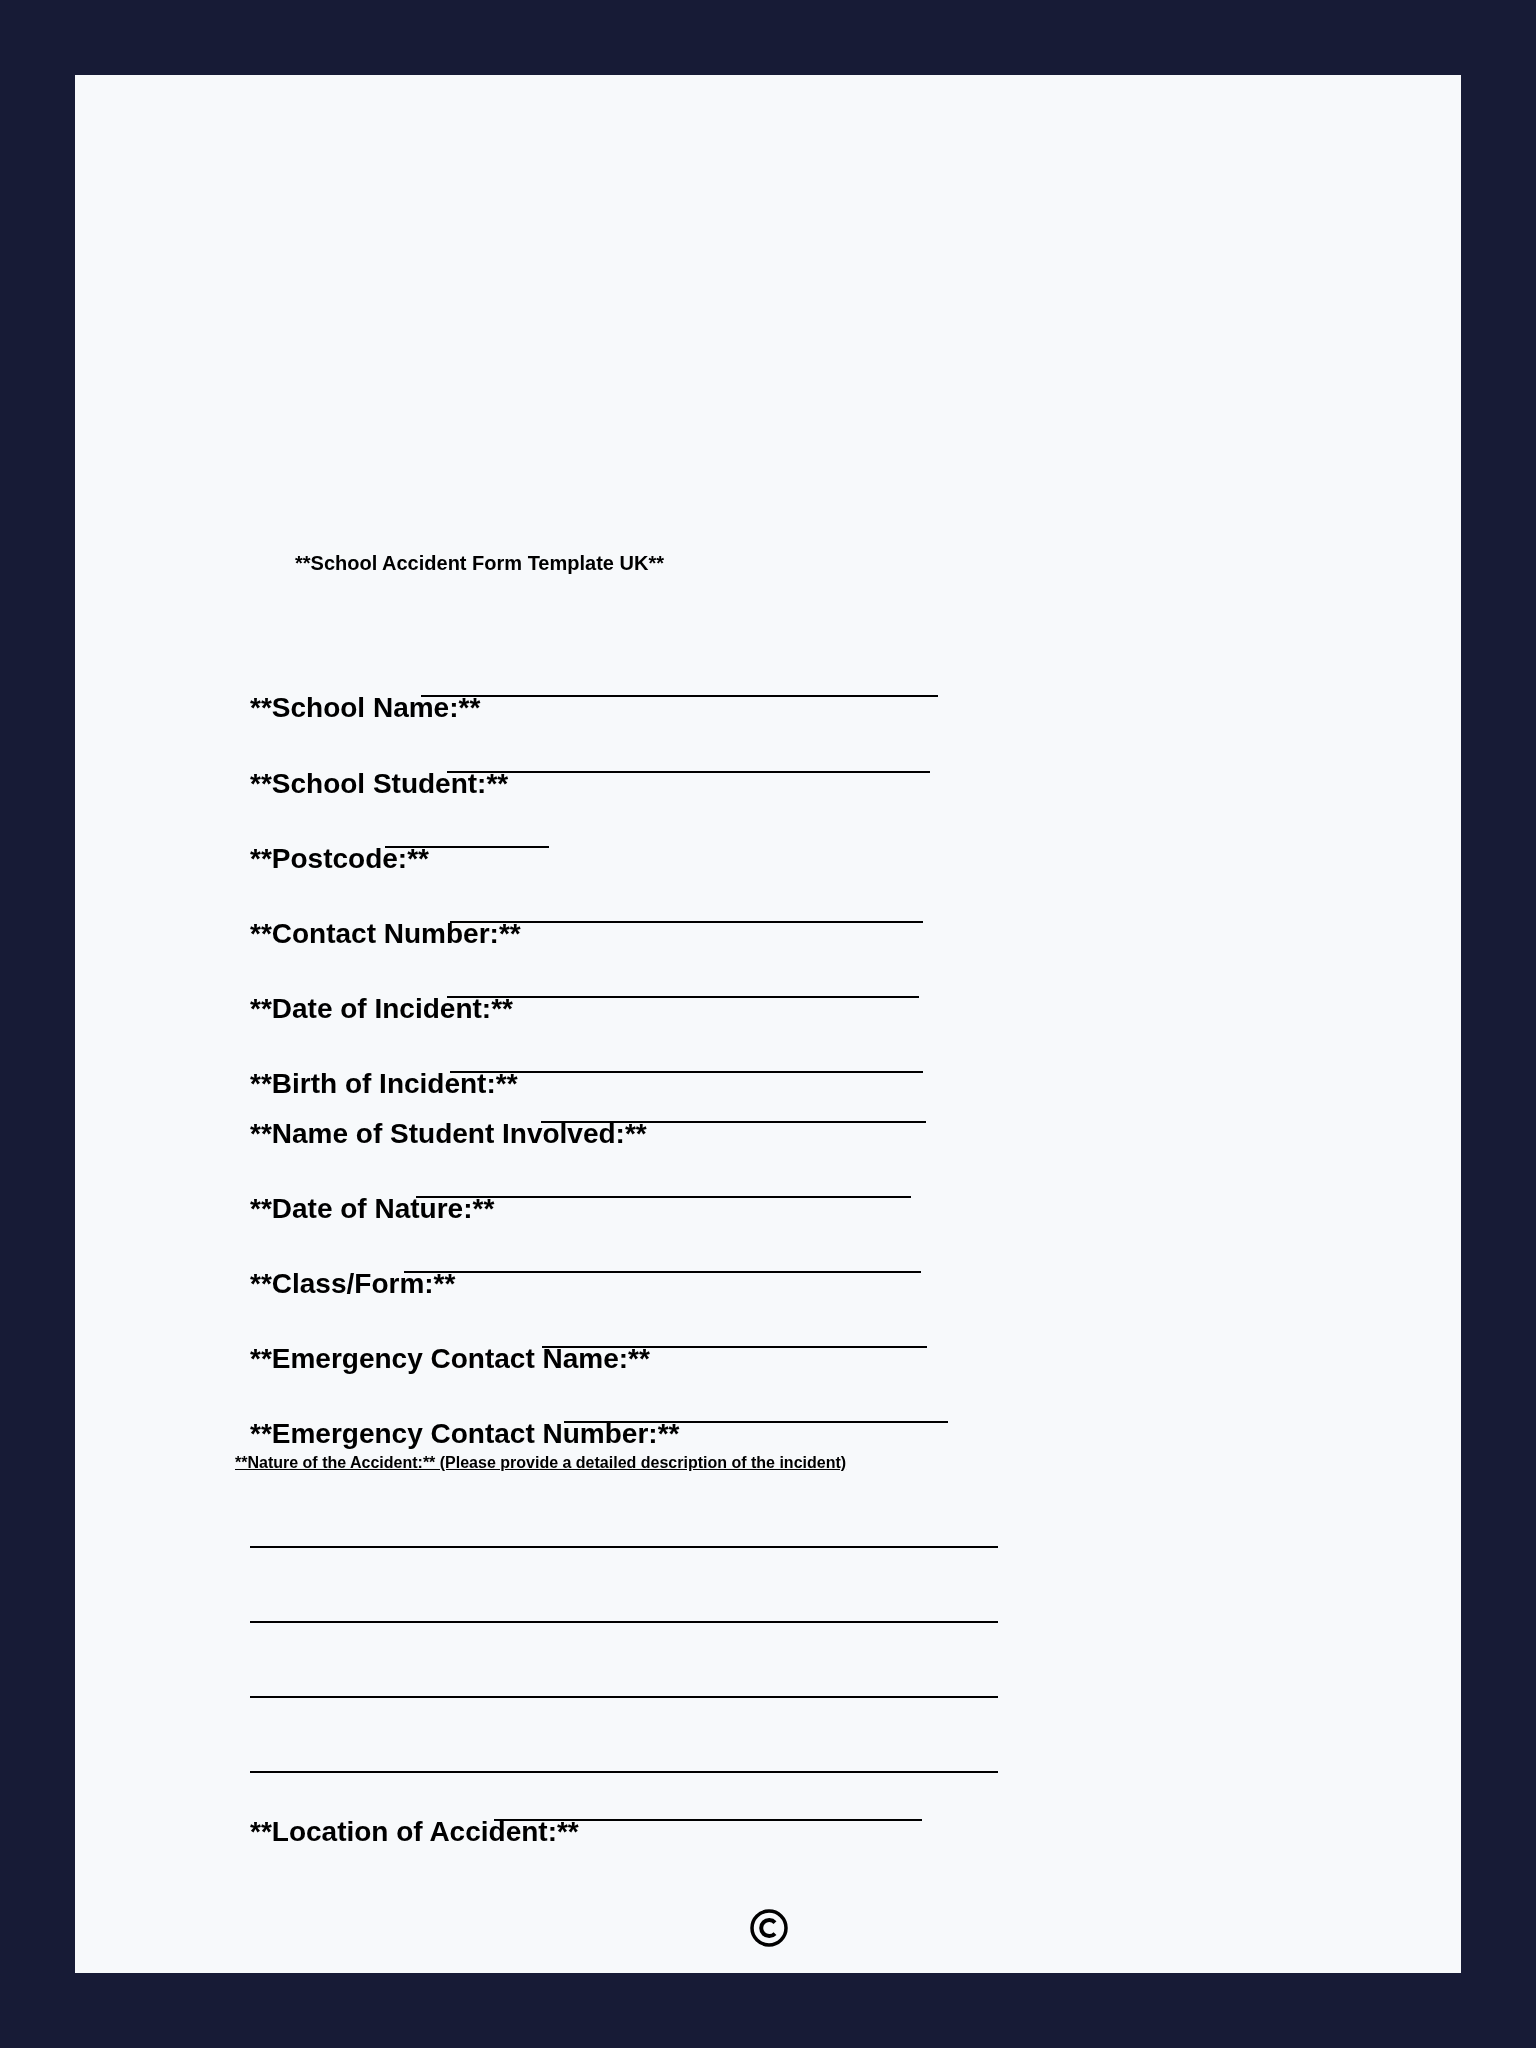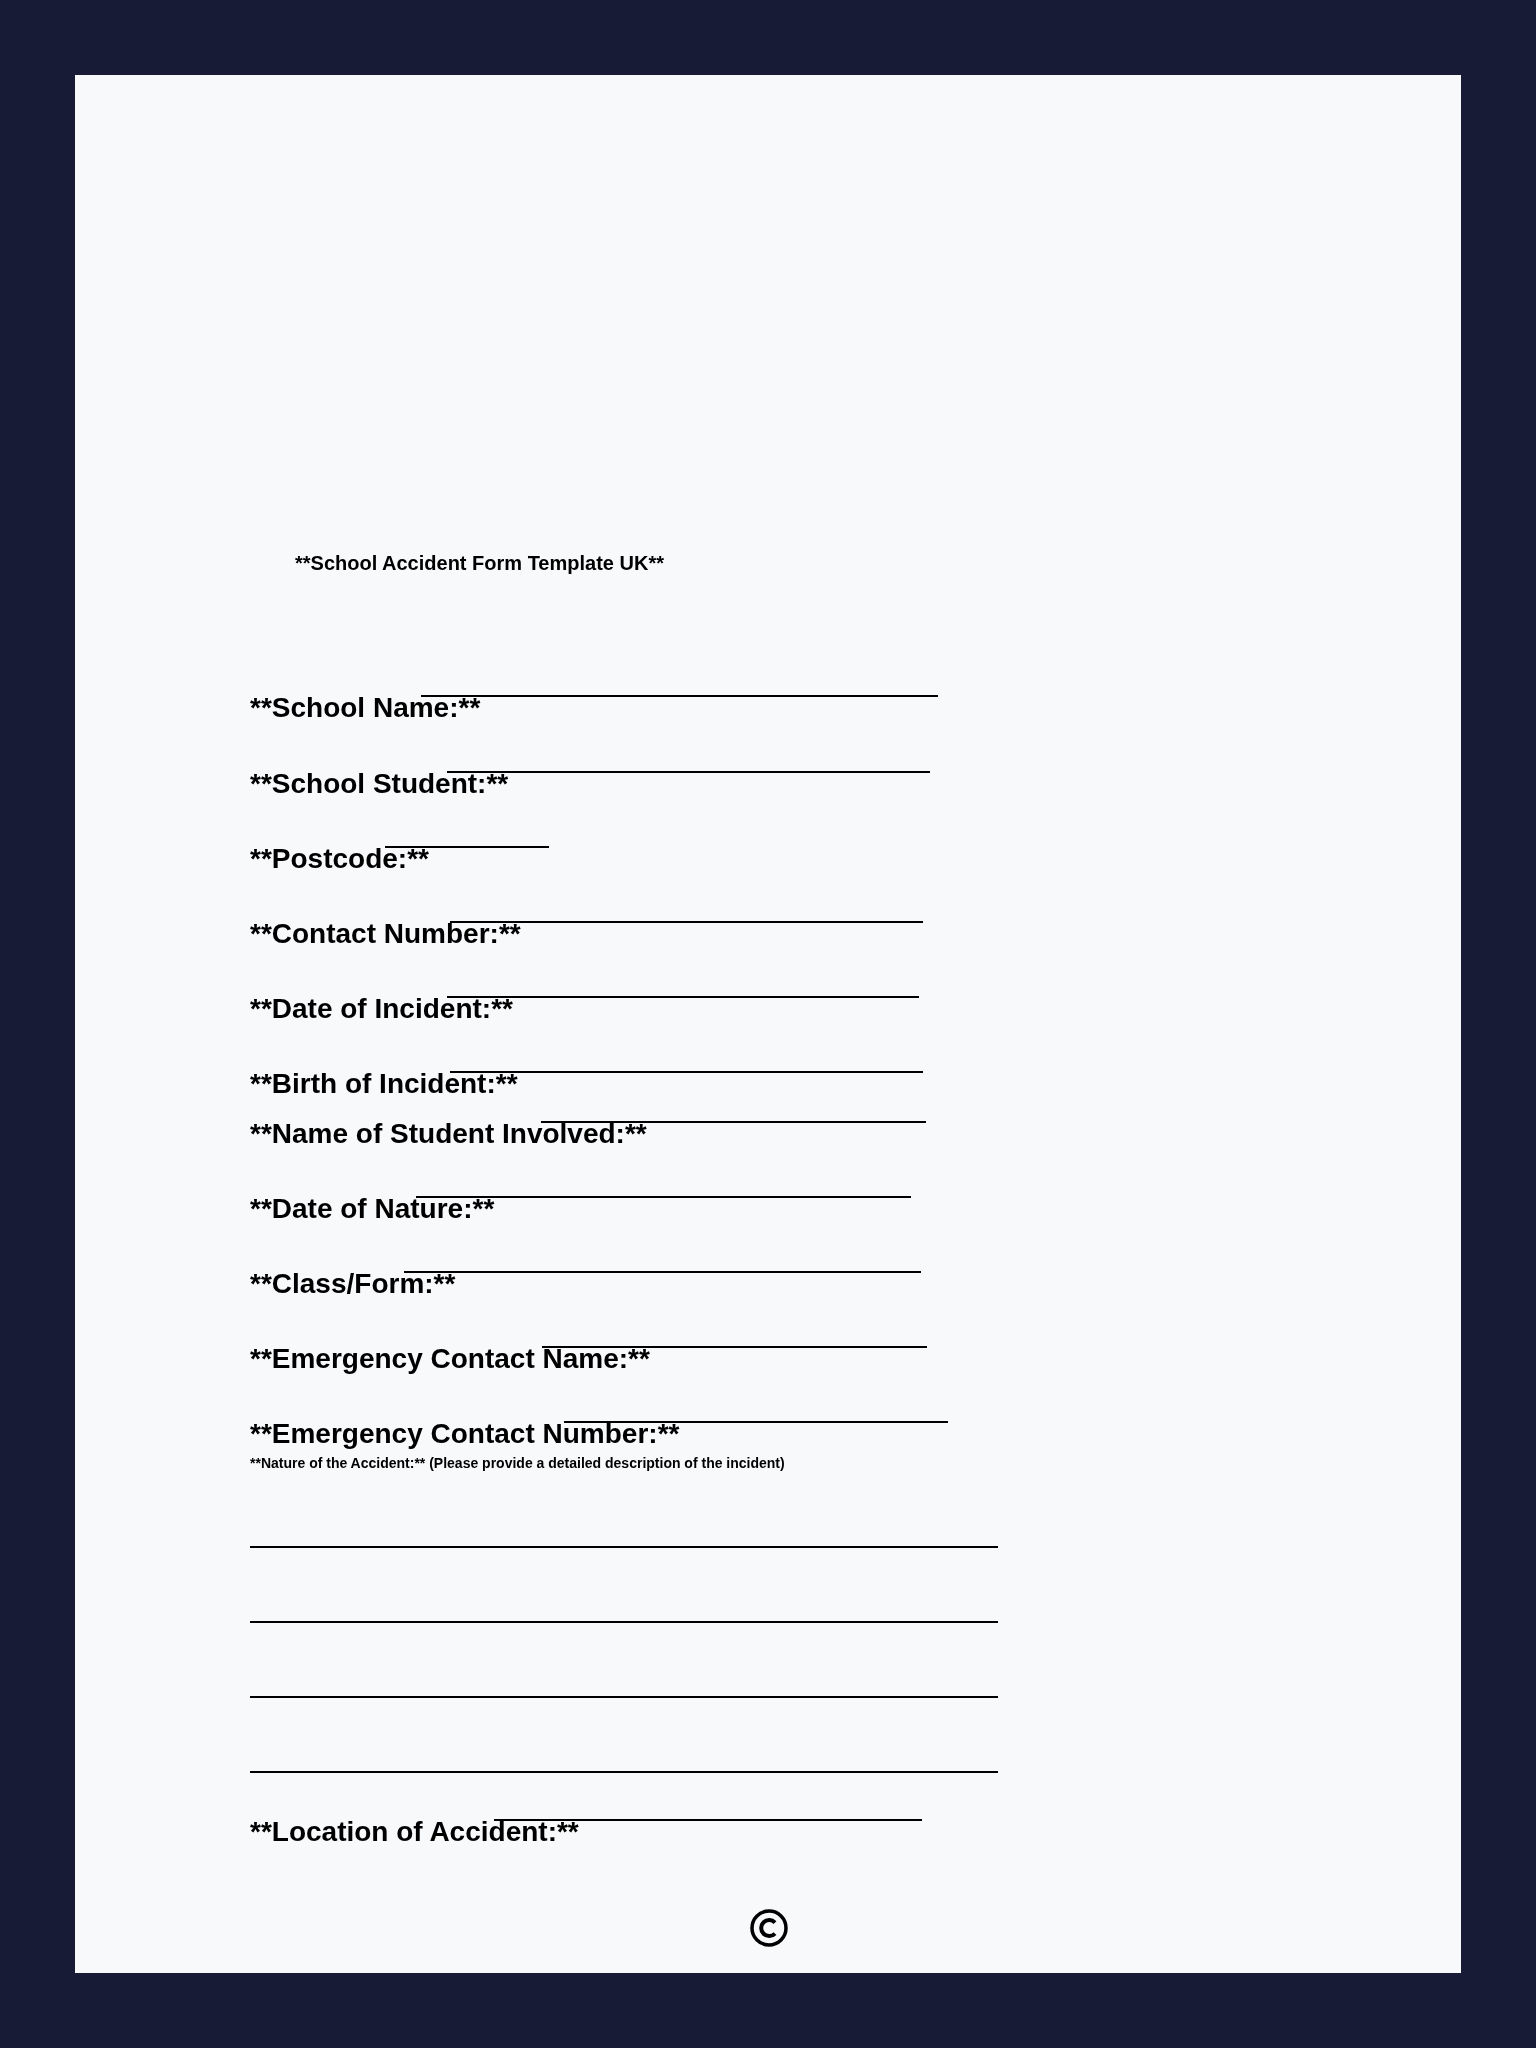--- a/index.html
+++ b/index.html
@@ -61,25 +61,26 @@
       line-height: 24px;
       margin-top: 20px;
     }
     .line {
       position: absolute;
       height: 2px;
       background: #000;
     }
     .nature-label {
       position: absolute;
-      left: 175px;
-      font-size: 14px;
+      left: 160px;
+      font-size: 16px;
       font-weight: bold;
       line-height: 24px;
       white-space: nowrap;
+      text-decoration: underline;
     }
     .copyright {
       position: absolute;
       left: 674px;
       top: 1833px;
       width: 40px;
       height: 40px;
     }
   </style>
 </head>

